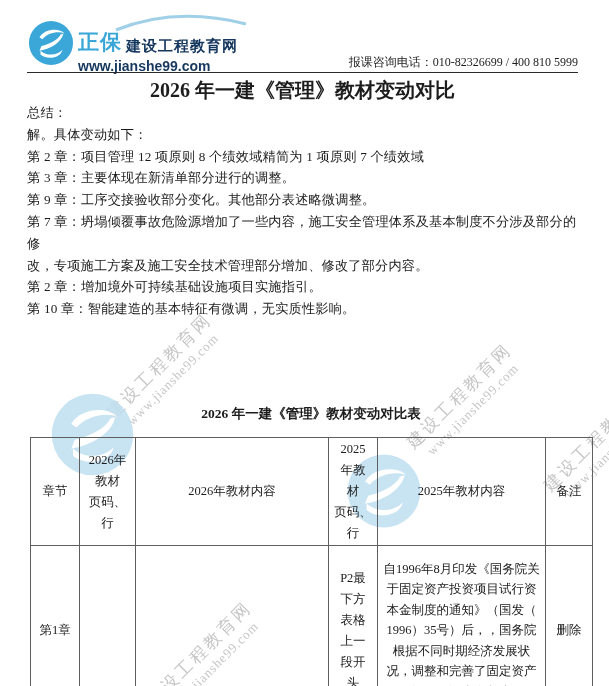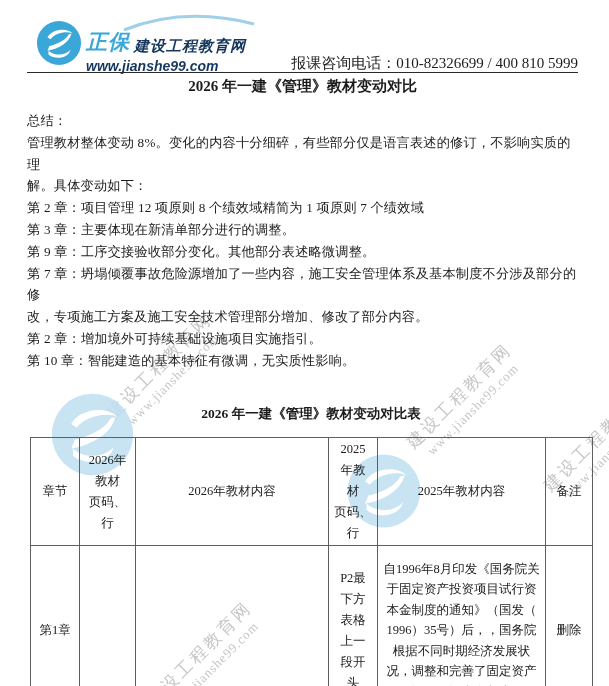--- a/index.html
+++ b/index.html
@@ -7,33 +7,33 @@
     position:relative;width:609px;height:686px;background:#ffffff;
     overflow:hidden;margin:0 auto;
     font-family:"Liberation Serif","DejaVu Serif",serif;color:#1c1c1c;
   }
   
   .wm-pair{position:absolute;transform:rotate(-45deg);color:#c6c6c6;text-align:center;z-index:0;width:160px;}
   .wm-l1{font-size:17px;letter-spacing:3px;white-space:nowrap;}
   .wm-l2{font-size:13px;letter-spacing:1px;white-space:nowrap;}
   .wm-circle{position:absolute;z-index:0;opacity:.85;}
   
-  .logo{position:absolute;left:36px;top:20px;display:flex;z-index:1;font-style:italic;}
+  .logo{position:absolute;left:28px;top:20px;display:flex;z-index:1;}
   .logo-circle{width:46px;height:46px;}
   .logo-texts{position:relative;margin-left:4px;}
   .logo-row1{display:flex;align-items:flex-end;margin-top:8px;}
   .logo-brand{color:#3ba7d9;font-size:21px;font-weight:bold;letter-spacing:1px;font-family:"Liberation Sans",sans-serif;}
   .logo-site{color:#15375e;font-size:15px;font-weight:bold;margin-left:4px;letter-spacing:1px;}
   .logo-url{color:#15375e;font-size:14px;font-weight:bold;margin-top:2px;font-family:"Liberation Sans",sans-serif;}
   .logo-arc{position:absolute;left:36px;top:-8px;pointer-events:none;}
-  .phone-line{position:absolute;right:31px;top:54px;font-size:15px;z-index:1;}
+  .phone-line{position:absolute;right:31px;top:54px;font-size:12px;z-index:1;}
   .header-rule{position:absolute;left:27px;top:72px;width:551px;height:1px;background:#2a2a2a;z-index:1;}
   
-  .doc-title{position:absolute;left:27px;top:77px;width:551px;text-align:center;font-size:15px;font-weight:bold;z-index:1;}
-  .summary{position:absolute;left:27px;top:110px;width:553px;z-index:1;}
+  .doc-title{position:absolute;left:27px;top:77px;width:551px;text-align:center;font-size:20px;font-weight:bold;z-index:1;}
+  .summary{position:absolute;left:27px;top:102px;width:553px;z-index:1;}
   .body-line{font-size:13.2px;line-height:21.8px;letter-spacing:0.2px;}
   .table-title{position:absolute;left:30px;top:405px;width:562px;text-align:center;font-size:13.5px;font-weight:bold;z-index:1;}
   
   table.cmp{position:absolute;left:30px;top:437px;width:562px;border-collapse:collapse;table-layout:fixed;z-index:1;background:transparent;}
   table.cmp td{border:1px solid #5f5f5f;text-align:center;vertical-align:middle;font-size:12.5px;padding:1px 3px;background:transparent;}
   tr.hdr{height:104px;}
   tr.row1{height:170px;}
   .pre{white-space:pre-line;line-height:21px;}
   .cell-content-2025{line-height:20.5px;padding:0 4px;}
 </style>
@@ -90,21 +90,20 @@
     </div>
   </div>
 
   <div class="phone-line">报课咨询电话：010-82326699 / 400 810 5999</div>
   <div class="header-rule"></div>
 
   <div class="doc-title">2026 年一建《管理》教材变动对比</div>
 
   <div class="summary">
     <div class="body-line">总结：</div>
-    <div class="body-line">管理教材整体变动 8%。变化的内容十分细碎，有些部分仅是语言表述的修订，不影响实质的理</div>
     <div class="body-line">解。具体变动如下：</div>
     <div class="body-line">第 2 章：项目管理 12 项原则 8 个绩效域精简为 1 项原则 7 个绩效域</div>
     <div class="body-line">第 3 章：主要体现在新清单部分进行的调整。</div>
     <div class="body-line">第 9 章：工序交接验收部分变化。其他部分表述略微调整。</div>
     <div class="body-line">第 7 章：坍塌倾覆事故危险源增加了一些内容，施工安全管理体系及基本制度不分涉及部分的修</div>
     <div class="body-line">改，专项施工方案及施工安全技术管理部分增加、修改了部分内容。</div>
     <div class="body-line">第 2 章：增加境外可持续基础设施项目实施指引。</div>
     <div class="body-line">第 10 章：智能建造的基本特征有微调，无实质性影响。</div>
   </div>
 

